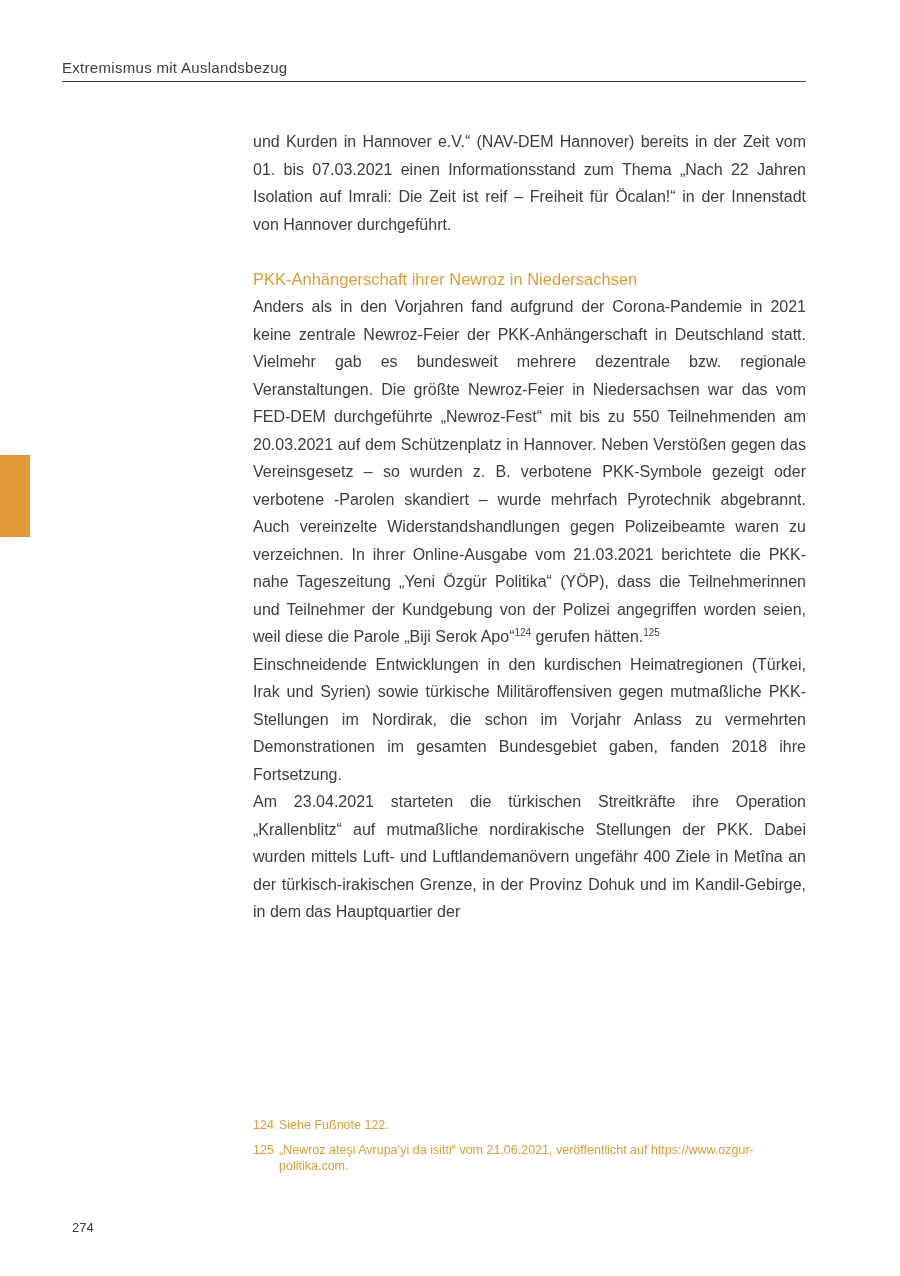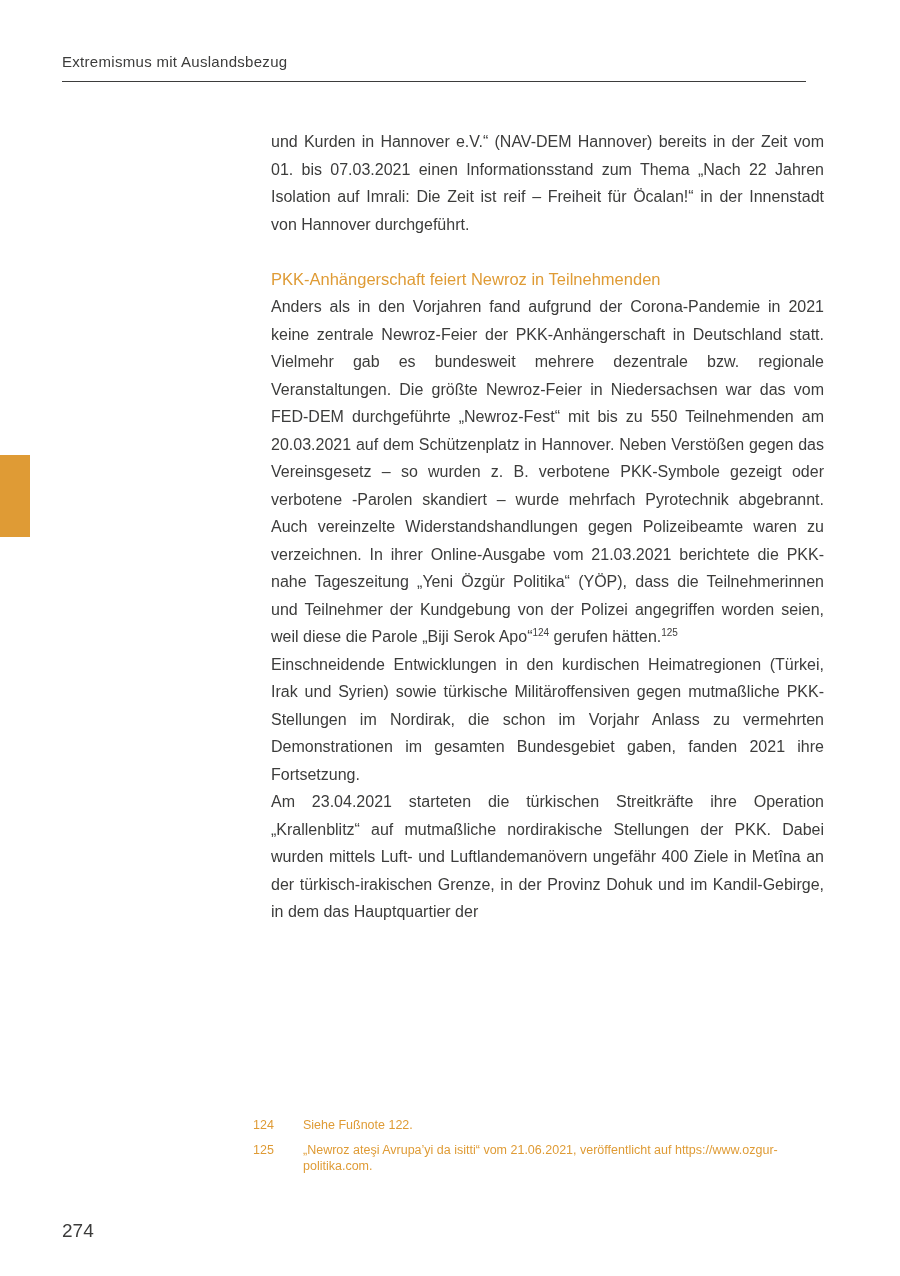--- a/index.html
+++ b/index.html
@@ -10,21 +10,21 @@
     position: relative;
     overflow: hidden;
     background: #ffffff;
     color: var(--text, #3c3c3b);
     font-family: "Liberation Sans", "DejaVu Sans", sans-serif;
   }
 
   .running-header {
     position: absolute;
     left: 62px;
-    top: 52px;
+    top: 58px;
     width: 744px;
   }
   .running-header .title {
     font-size: 15px;
     line-height: 20px;
     letter-spacing: 0.3px;
     color: var(--text, #3c3c3b);
   }
   .header-rule {
     position: absolute;
@@ -45,21 +45,20 @@
   }
 
   .text-column {
     position: absolute;
     left: 253px;
     top: 128px;
     width: 553px;
     text-align: justify;
     font-size: 16px;
     line-height: 27.5px;
-    margin-left: 18px;
   }
   .body-p {
     margin: 0;
     hyphens: auto;
     -webkit-hyphens: auto;
   }
   .section-heading {
     margin: 27.5px 0 0 0;
     font-size: 16.5px;
     line-height: 27.5px;
@@ -78,51 +77,51 @@
     left: 253px;
     top: 1118px;
     width: 556px;
     color: var(--accent, #df9b35);
     font-size: 12.5px;
     line-height: 15.5px;
     text-align: left;
   }
   .footnote { display: flex; margin-bottom: 9.5px; }
   .fn-num { flex: 0 0 26px; }
-  .fn-text { flex: 1; margin-left: 24px; }
+  .fn-text { flex: 1; }
 
   .page-number {
     position: absolute;
-    left: 62px;
+    left: 72px;
     top: 1220px;
-    font-size: 19px;
+    font-size: 13px;
     color: var(--text, #3c3c3b);
   }
 </style>
 </head>
 <body>
 
 <header class="running-header">
   <div class="title">Extremismus mit Auslandsbezug</div>
 </header>
 <div class="header-rule"></div>
 
 <div class="chapter-tab"></div>
 
 <main class="text-column">
 
   <p class="body-p">und Kurden in Hannover e.V.“ (NAV-DEM Hannover) bereits in der Zeit vom 01. bis 07.03.2021 einen Informationsstand zum Thema „Nach 22 Jahren Isolation auf Imrali: Die Zeit ist reif – Freiheit für Öcalan!“ in der Innenstadt von Hannover durchgeführt.</p>
 
-  <h2 class="section-heading">PKK-Anhängerschaft feiert Newroz in Teilnehmenden</h2>
+  <h2 class="section-heading">PKK-Anhängerschaft ihrer Newroz in Niedersachsen</h2>
 
   <p class="body-p"><span>Anders als in den Vorjahren fand aufgrund der Corona-Pandemie in 2021 keine zentrale Newroz-Feier der PKK-Anhängerschaft in Deutschland statt. Vielmehr gab es bundesweit mehrere dezentrale bzw. regionale Veranstaltungen. Die größte Newroz-Feier in Niedersachsen war das vom FED-DEM durchgeführte „Newroz-Fest“ mit bis zu 550 Teilnehmenden am 20.03.2021 auf dem Schützenplatz in Hannover. Neben Verstößen gegen das Vereinsgesetz – so wurden z. B. verbotene PKK-Symbole gezeigt oder verbotene -Parolen skandiert – wurde mehrfach Pyrotechnik abgebrannt. Auch vereinzelte Widerstandshandlungen gegen Polizeibeamte waren zu verzeichnen. In ihrer Online-Ausgabe vom 21.03.2021 berichtete die PKK-nahe Tageszeitung „Yeni Özgür Politika“ (YÖP), dass die Teilnehmerinnen und Teilnehmer der Kundgebung von der Polizei angegriffen worden seien, weil diese die Parole „Biji Serok Apo“</span><sup class="fn-ref">124</sup><span> gerufen hätten.</span><sup class="fn-ref">125</sup></p>
 
 
 
-  <p class="body-p">Einschneidende Entwicklungen in den kurdischen Heimatregionen (Türkei, Irak und Syrien) sowie türkische Militäroffensiven gegen mutmaßliche PKK-Stellungen im Nordirak, die schon im Vorjahr Anlass zu vermehrten Demonstrationen im gesamten Bundesgebiet gaben, fanden 2021 ihre Fortsetzung.</p>
+  <p class="body-p">Einschneidende Entwicklungen in den kurdischen Heimatregionen (Türkei, Irak und Syrien) sowie türkische Militäroffensiven gegen mutmaßliche PKK-Stellungen im Nordirak, die schon im Vorjahr Anlass zu vermehrten Demonstrationen im gesamten Bundesgebiet gaben, fanden 2018 ihre Fortsetzung.</p>
 
   <p class="body-p">Am 23.04.2021 starteten die türkischen Streitkräfte ihre Operation „Krallenblitz“ auf mutmaßliche nordirakische Stellungen der PKK. Dabei wurden mittels Luft- und Luftlandemanövern ungefähr 400 Ziele in Metîna an der türkisch-irakischen Grenze, in der Provinz Dohuk und im Kandil-Gebirge, in dem das Hauptquartier der</p>
 
 </main>
 
 <section class="footnotes">
   <div class="footnote">
     <span class="fn-num">124</span>
     <span class="fn-text">Siehe Fußnote 122.</span>
   </div>

